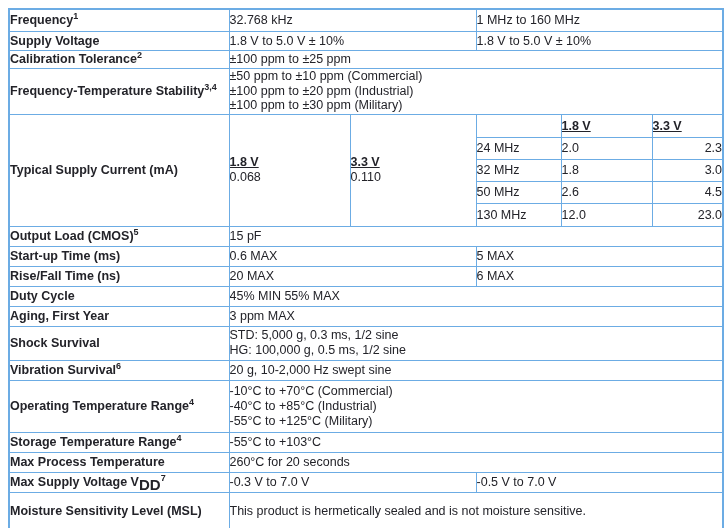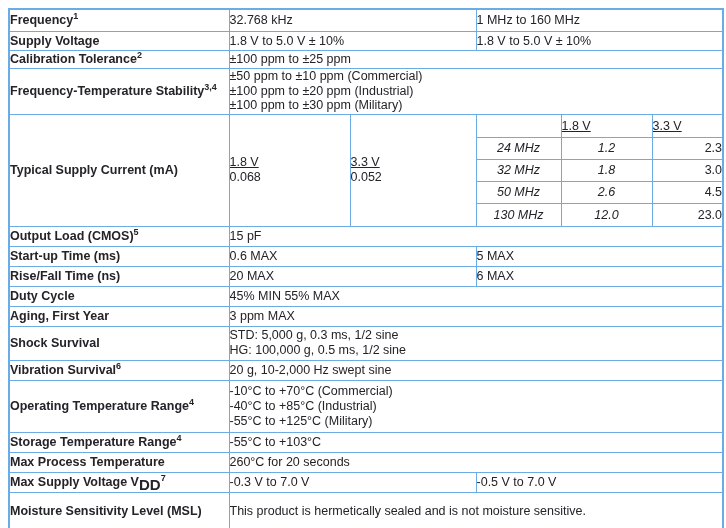--- a/index.html
+++ b/index.html
@@ -27,23 +27,23 @@
     overflow:hidden;
   }
   td.label{
     font-weight:bold;
     text-align:left;
     vertical-align:middle;
     padding-left:5px;
     white-space:nowrap;
   }
   td.c{text-align:left;vertical-align:middle;}
-  td.rt{text-align:center;vertical-align:middle;padding-right:15px;white-space:nowrap;font-style:italic;}
+  td.rt{text-align:left;vertical-align:middle;padding-right:15px;white-space:nowrap;}
   td.rt2{text-align:right;vertical-align:middle;padding-right:11px;white-space:nowrap;}
-  .uhead{font-weight:normal;text-decoration:underline;}
+  .uhead{font-weight:bold;text-decoration:underline;}
   .lines div{line-height:15px;}
   .lines3 div{line-height:14.8px;}
   sup{font-size:9px;line-height:0;}
   sub{font-size:15px;line-height:0;}
   .cur2{line-height:15px;}
 </style>
 </head>
 <body>
 
 <div class="wrap">
@@ -85,29 +85,29 @@
     </tr>
 
     <tr style="height:23px">
       <td class="label" rowspan="5"><span>Typical Supply Current (mA)</span></td>
       <td class="c cur2" rowspan="5">
         <div class="uhead">1.8 V</div>
         <div>0.068</div>
       </td>
       <td class="c cur2" rowspan="5">
         <div class="uhead">3.3 V</div>
-        <div>0.052</div>
+        <div>0.110</div>
       </td>
       <td></td>
       <td class="c uhead">1.8 V</td>
       <td class="c uhead">3.3 V</td>
     </tr>
     <tr style="height:22px">
       <td class="rt">24 MHz</td>
-      <td class="rt">1.2</td>
+      <td class="rt">2.0</td>
       <td class="rt2">2.3</td>
     </tr>
     <tr style="height:22px">
       <td class="rt">32 MHz</td>
       <td class="rt">1.8</td>
       <td class="rt2">3.0</td>
     </tr>
     <tr style="height:22px">
       <td class="rt">50 MHz</td>
       <td class="rt">2.6</td>

